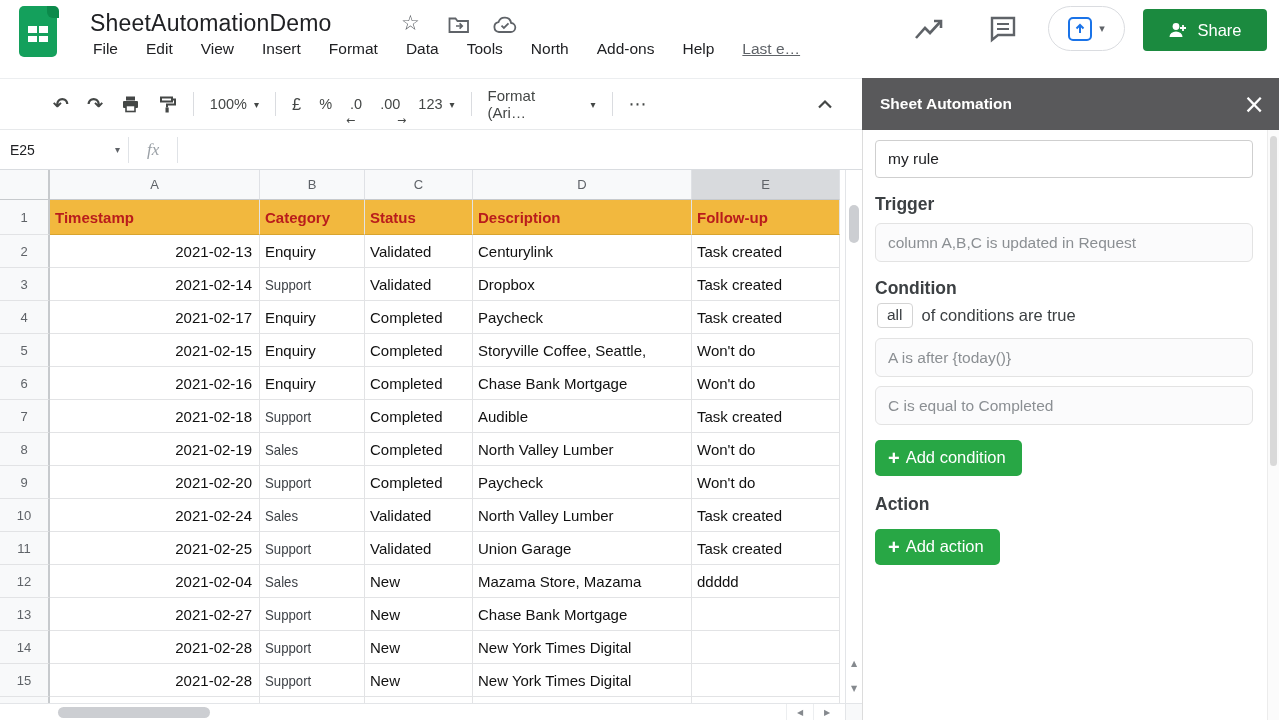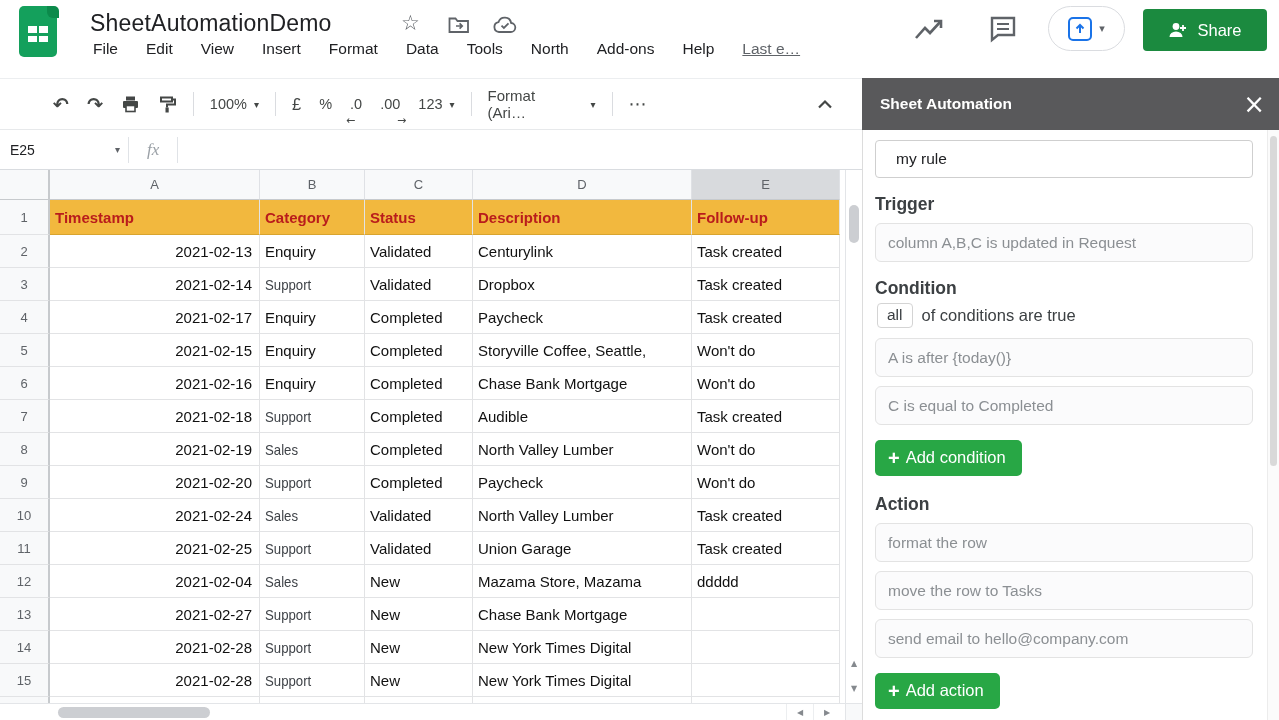--- a/index.html
+++ b/index.html
@@ -73,21 +73,21 @@
   #hthumb{position:absolute;left:58px;top:3px;width:152px;height:11px;background:#ccced2;border-radius:6px;}
   .hs-arrow{position:absolute;top:0;width:26px;height:16px;display:flex;align-items:center;justify-content:center;font-size:8px;color:#85898e;font-family:"DejaVu Sans",sans-serif;border-left:1px solid #eceef0;}
   .hs-left{right:32px;} .hs-right{right:5px;}
   #scroll-corner{position:absolute;right:0;bottom:0;width:17px;height:17px;background:#f8f9fa;border-left:1px solid #e3e5e8;border-top:1px solid #e3e5e8;box-sizing:border-box;}
 
   
   #sb-head{position:absolute;left:862px;top:78px;width:417px;height:52px;background:#59595b;display:flex;align-items:center;box-sizing:border-box;padding:0 14px 0 18px;}
   #sb-title{color:#fff;font-size:15.5px;font-weight:bold;flex:1;}
   #sb-close{color:#fff;font-size:26px;line-height:1;font-family:"DejaVu Sans",sans-serif;cursor:default;}
   #sidebar{position:absolute;left:862px;top:130px;width:417px;height:590px;background:#fff;border-left:1px solid #dcdcdc;box-sizing:border-box;padding:6px 26px 0 12px;overflow:hidden;}
-  .sb-input{height:36px;border:1px solid #cfcfcf;border-radius:4px;display:flex;align-items:center;padding:0 20px;font-size:15.5px;color:#202124;background:#fff;margin-top:4px;}
+  .sb-input{height:36px;border:1px solid #cfcfcf;border-radius:4px;display:flex;align-items:center;padding:0 12px;font-size:15.5px;color:#202124;background:#fff;margin-top:4px;}
   .sb-heading{font-size:17.5px;font-weight:bold;color:#3c4043;margin:16px 0 8px 0;}
   .sb-box{height:37px;border:1px solid #e3e3e3;border-radius:6px;background:#fbfbfc;display:flex;align-items:center;padding:0 12px;font-size:15.5px;color:#8b8f93;margin-bottom:9px;}
   .match-row{display:flex;align-items:center;gap:9px;font-size:16.5px;color:#3c4043;margin:4px 0 10px 2px;}
   .all-chip{border:1px solid #d4d4d4;border-radius:4px;background:#fff;padding:2px 9px 3px;font-size:15.5px;color:#3c4043;}
   .green-btn{display:inline-flex;align-items:center;gap:6px;background:#28a745;color:#fff;border-radius:5px;padding:8px 16px 9px 13px;font-size:16.5px;margin:6px 0 2px 0;cursor:default;}
   .plus{font-size:20px;font-weight:bold;line-height:14px;}
   #sb-scroll{position:absolute;right:0;top:0;width:12px;height:590px;background:#fbfbfb;border-left:1px solid #ececec;box-sizing:border-box;}
   #sb-thumb{position:absolute;left:2px;top:6px;width:7px;height:330px;background:#d9d9d9;border-radius:4px;}
 
   svg{display:block;}
@@ -555,25 +555,20 @@
     <div id="cond-list">
         <div class="sb-box">A is after {today()}</div>
         <div class="sb-box">C is equal to Completed</div>
       </div>
     <div class="green-btn">
       <span class="plus">+</span>
       <span>Add condition</span>
     </div>
 
     <div class="sb-heading">Action</div>
-    <div id="action-list">
-        <div class="sb-box">format the row</div>
-        <div class="sb-box">move the row to Tasks</div>
-        <div class="sb-box">send email to hello@company.com</div>
-      </div>
     <div class="green-btn">
       <span class="plus">+</span>
       <span>Add action</span>
     </div>
 
     
     <div id="sb-scroll">
       <div id="sb-thumb"></div>
     </div>
   </div>

